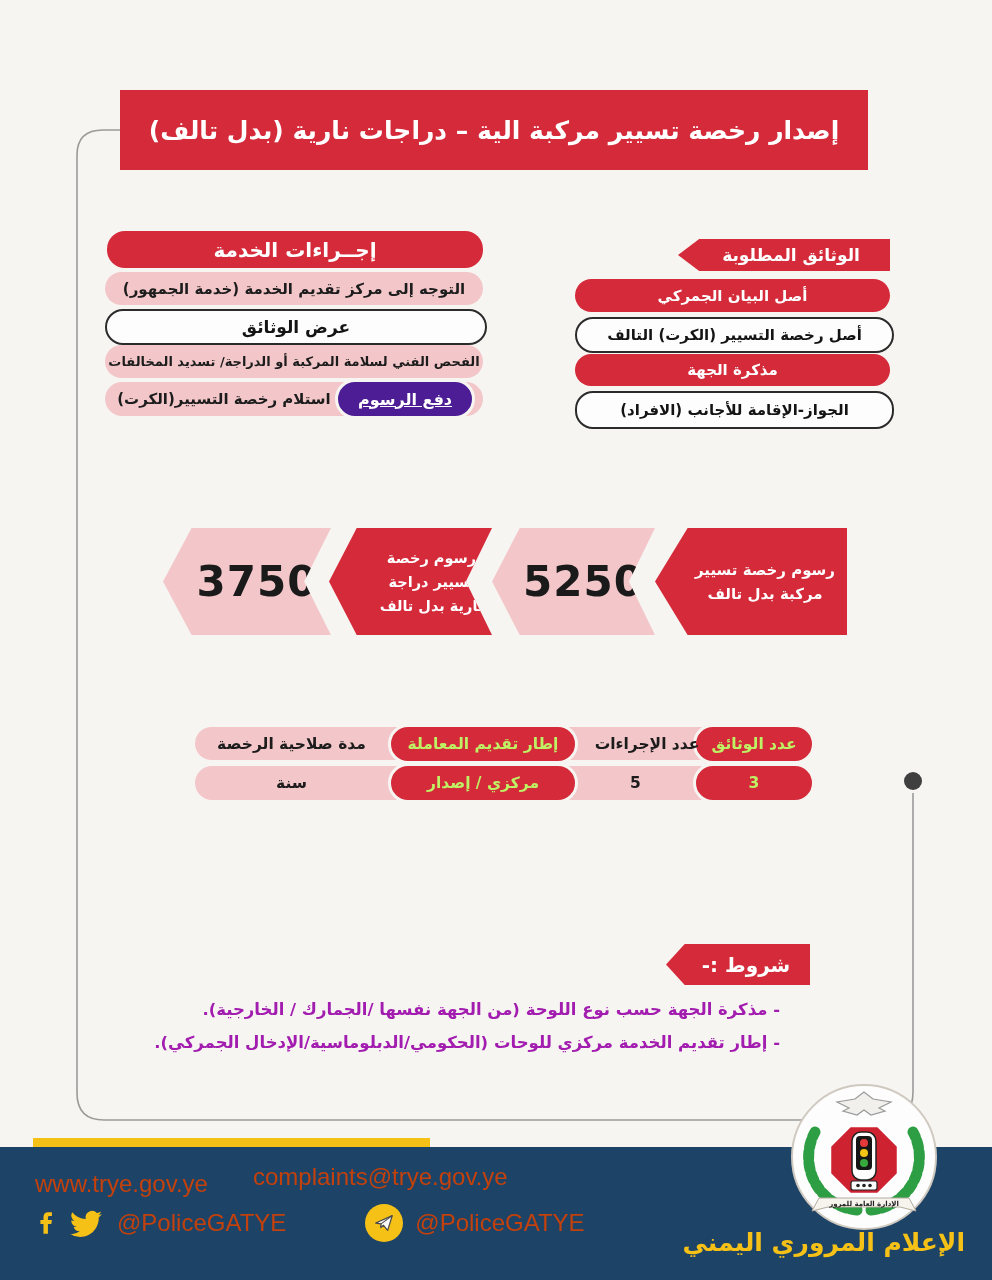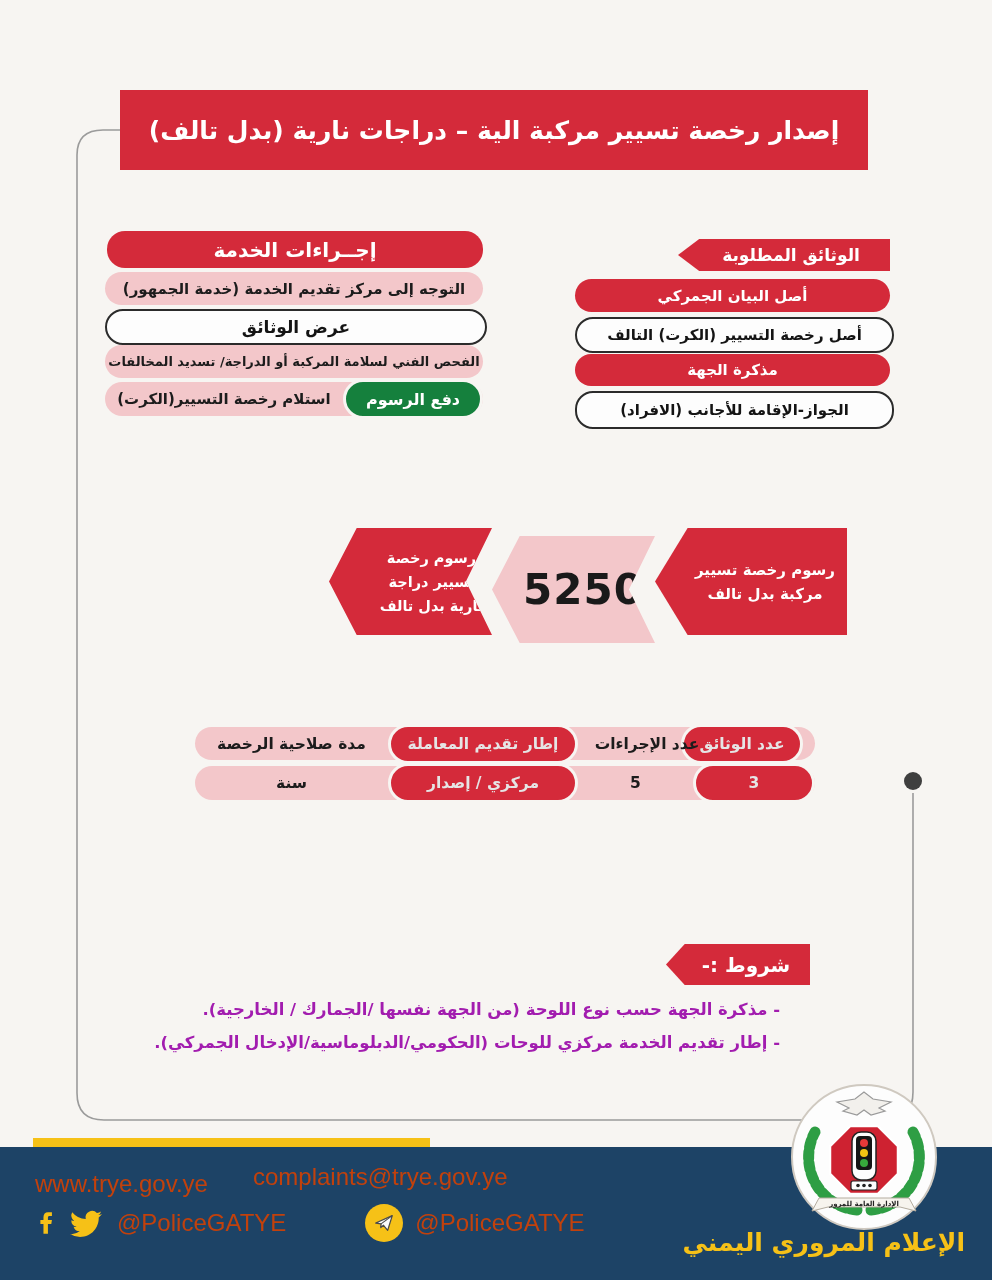--- a/index.html
+++ b/index.html
@@ -29,39 +29,39 @@
   .doc-pill{left:575px;width:315px;height:33px;font-size:15px;}
   .doc-pill span{font-size:15px;}
 
   
   .proc-header{left:107px;top:231px;width:376px;height:37px;}
   .proc-header span{font-size:20px;}
   .proc-pill{left:105px;width:378px;height:33px;}
   .proc-pill span{font-size:15px;}
   .proc-pill .small{font-size:13px;}
   .proc-last{left:105px;top:382px;width:378px;height:34px;background:#f3c7ca;border-radius:18px;}
-  .pay-pill{position:absolute;right:0;top:-3px;width:140px;height:40px;background:#15803d;color:#fff;
-            border:3px solid #f7f5f2;border-radius:21px;box-sizing:border-box;}
+  .pay-pill{position:absolute;right:8px;top:-3px;width:140px;height:40px;background:#4c1d95;color:#fff;
+            border:3px solid #f7f5f2;border-radius:21px;box-sizing:border-box;text-decoration:underline;}
   .pay-pill span{font-size:16px;}
   .receive-txt{position:absolute;left:0;top:0;width:238px;height:100%;}
   .receive-txt span{font-size:15px;color:#1c1c1c;}
 
   
   .chev{top:528px;height:107px;box-sizing:border-box;}
   .chev-notch{clip-path:polygon(0 50%,17% 0,100% 0,84% 50%,100% 100%,17% 100%);}
   .chev-flat{clip-path:polygon(0 50%,17% 0,100% 0,100% 100%,17% 100%);align-items:center;}
   .chev-red{background:#d42a3a;color:#fff;}
   .chev-pink{background:#f3c7ca;color:#161616;}
   .chev .num{font-size:42px;font-weight:bold;color:#1a1a1a;font-family:"DejaVu Sans",sans-serif;
              transform:translateX(10px);letter-spacing:1px;}
   .chev .lbl{font-size:15px;line-height:24px;text-align:center;white-space:normal;}
 
   
   .tbl-row{left:195px;width:620px;background:#f3c7ca;border-radius:18px;}
-  .tbl-red{position:absolute;top:-3px;height:40px;background:#d42a3a;color:#e5e5e5;border:3px solid #f7f5f2;
+  .tbl-red{position:absolute;top:-3px;height:40px;background:#d42a3a;color:#bef264;border:3px solid #f7f5f2;
            border-radius:21px;box-sizing:border-box;}
   .tbl-txt{position:absolute;top:0;height:100%;align-items:center;}
   .tbl-row span{font-size:15.5px;}
   .tbl-pink-txt{color:#1c1c1c;}
 
   
   .cond-label{left:666px;top:944px;width:144px;height:41px;background:#d42a3a;color:#fff;
               clip-path:polygon(0 50%,13% 0,100% 0,100% 100%,13% 100%);padding-left:16px;box-sizing:border-box;}
   .cond-label span{font-size:20px;}
   .cond-lines{right:212px;top:993px;width:640px;text-align:right;}
@@ -126,29 +126,32 @@
       <span class="ar">دفع الرسوم</span>
     </div>
     <div class="receive-txt center">
       <span class="ar">استلام رخصة التسيير(الكرت)</span>
     </div>
   </div>
 
   <div class="abs chev chev-flat chev-red center" style="left:655px;width:192px;padding-left:38px;padding-right:10px;">
     <span class="ar lbl">رسوم رخصة تسيير مركبة بدل تالف</span>
   </div>
-  <div class="abs chev chev-notch chev-pink center" style="left:492px;width:163px;margin-top:8px;">
+  <div class="abs chev chev-notch chev-pink center" style="left:492px;width:163px;">
     <span class="num">5250</span>
   </div>
   <div class="abs chev chev-notch chev-red center" style="left:329px;width:163px;padding-left:36px;padding-right:8px;">
     <span class="ar lbl" style="font-size:14.5px;margin-left:14px;">رسوم رخصة تسيير دراجة نارية بدل تالف</span>
   </div>
+  <div class="abs chev chev-notch chev-pink center" style="left:163px;width:168px;">
+    <span class="num">3750</span>
+  </div>
 
   <div class="abs tbl-row" style="top:727px;height:33px;">
-    <div class="tbl-red center" style="right:12px;width:122px;align-items:center;">
+    <div class="tbl-red center" style="right:0;width:122px;align-items:center;">
       <span class="ar">عدد الوثائق</span>
     </div>
     <div class="tbl-txt center" style="right:122px;width:92px;">
       <span class="ar tbl-pink-txt">عدد الإجراءات</span>
     </div>
     <div class="tbl-red center" style="right:237px;width:190px;">
       <span class="ar">إطار تقديم المعاملة</span>
     </div>
     <div class="tbl-txt center" style="left:0;width:193px;">
       <span class="ar tbl-pink-txt">مدة صلاحية الرخصة</span>

